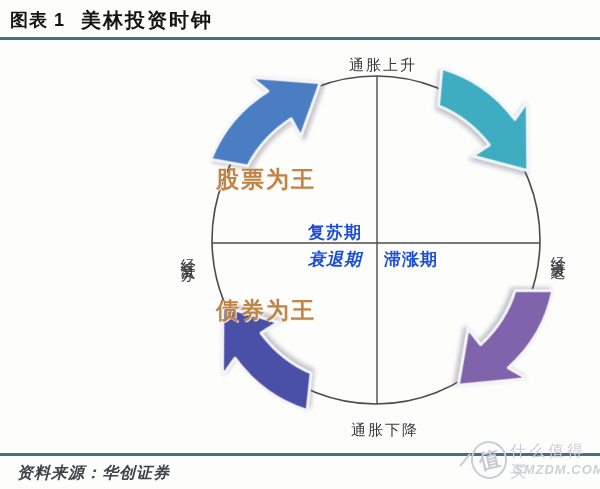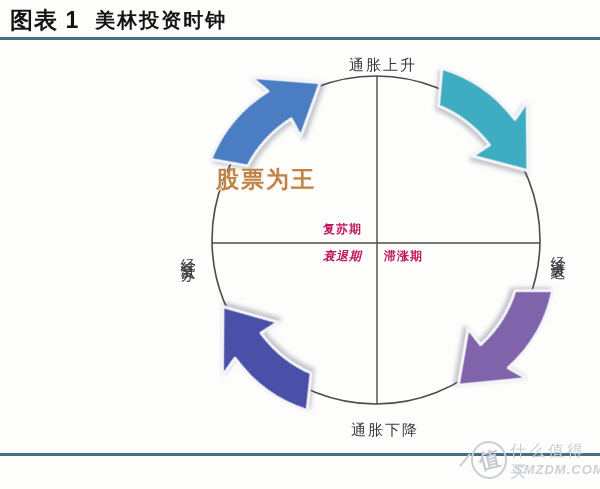--- a/index.html
+++ b/index.html
@@ -4,36 +4,36 @@
 <style>
   html,body{margin:0;padding:0;background:#fff;}
   .page{
     position:relative;width:600px;height:489px;overflow:hidden;
     background:#fdfdfc;
     font-family:"Liberation Sans","DejaVu Sans",sans-serif;
   }
   
   .figure-header{position:absolute;left:10px;top:6px;height:28px;
     display:flex;align-items:center;color:#141414;font-weight:bold;}
-  .figure-label{font-size:23px;letter-spacing:1px;}
+  .figure-label{font-size:18px;letter-spacing:1px;}
   .figure-title{font-size:20px;letter-spacing:2px;margin-left:16px;}
   .header-rule{position:absolute;left:0;top:37px;width:600px;height:3px;background:#456f85;}
   
   .clock-svg{position:absolute;left:0;top:0;width:600px;height:489px;}
   .clock-outline{fill:none;stroke:#4b4b4b;stroke-width:1.6;}
   .axis-line{stroke:#4b4b4b;stroke-width:1.4;}
   .clock-arrow{stroke:#f4f5f7;stroke-width:3;stroke-linejoin:round;
     filter:drop-shadow(2px 3px 2px rgba(95,95,120,0.38));}
   
   .axis-label{position:absolute;color:#3a3a40;font-size:15px;letter-spacing:2px;text-align:center;}
   .axis-label.vertical{writing-mode:vertical-rl;text-orientation:upright;letter-spacing:3px;font-size:15px;}
   .asset-label{position:absolute;width:180px;text-align:left;
     color:#bf8447;font-size:23px;font-weight:bold;letter-spacing:2px;
     text-shadow:1px 1px 0 rgba(255,244,230,0.9);}
-  .phase-label{position:absolute;width:72px;color:#be185d;font-size:12px;font-weight:bold;letter-spacing:1px;}
+  .phase-label{position:absolute;width:72px;color:#1d4ed8;font-size:17px;font-weight:bold;letter-spacing:1px;}
   .phase-left{text-align:right;}
   .phase-right{text-align:left;}
   
   .footer-rule{position:absolute;left:0;top:453px;width:600px;height:3px;background:#456f85;}
   .source-note{position:absolute;left:17px;top:463px;
     font-family:"Liberation Serif","DejaVu Serif",serif;
     font-style:italic;font-size:16px;font-weight:bold;color:#3f434e;letter-spacing:1px;}
   
   .watermark{position:absolute;left:458px;top:438px;width:140px;height:48px;color:#c9cdd5;}
   .wm-slash{position:absolute;left:6px;top:14px;width:2px;height:16px;background:#c9cdd5;transform:rotate(40deg);}
@@ -65,26 +65,28 @@
     <path class="clock-arrow" transform="rotate(149 376 240)" d="M 250.5 105.5 Q 282.4 71.1 328.4 62.3 L 317.8 43.4 L 380.4 73.1 L 342.9 116.4 L 340.2 96.4 Q 306.5 103.7 282.9 125.0 Z" fill="#7f63ab"></path>
     <path class="clock-arrow" transform="rotate(245 376 240)" d="M 250.5 105.5 Q 282.4 71.1 328.4 62.3 L 317.8 43.4 L 380.4 73.1 L 342.9 116.4 L 340.2 96.4 Q 306.5 103.7 282.9 125.0 Z" fill="#4a50a8"></path>
   </svg>
 
   <div class="axis-label" style="left:323px;top:56px;width:120px;">通胀上升</div>
   <div class="axis-label" style="left:325px;top:421px;width:120px;">通胀下降</div>
   <div class="axis-label vertical" style="left:178px;top:210px;height:84px;">经济复苏</div>
   <div class="axis-label vertical" style="left:548px;top:208px;height:84px;">经济衰退</div>
 
   <div class="asset-label" style="left:216px;top:164px;">股票为王</div>
+  <div class="asset-label" style="left:216px;top:295px;">债券为王</div>
 
   <div class="phase-label phase-left" style="left:290px;top:221px;">复苏期</div>
   <div class="phase-label phase-left" style="left:290px;top:248px;font-style:italic;">衰退期</div>
   <div class="phase-label phase-right" style="left:384px;top:248px;">滞涨期</div>
 
   <div class="footer-rule"></div>
+  <div class="source-note">资料来源：华创证券</div>
 
   <div class="watermark">
     <div class="wm-slash"></div>
     <div class="wm-logo">
       <span class="wm-logo-char">值</span>
     </div>
     <div class="wm-name">什么值得买</div>
     <div class="wm-site">SMZDM.COM</div>
   </div>
 

